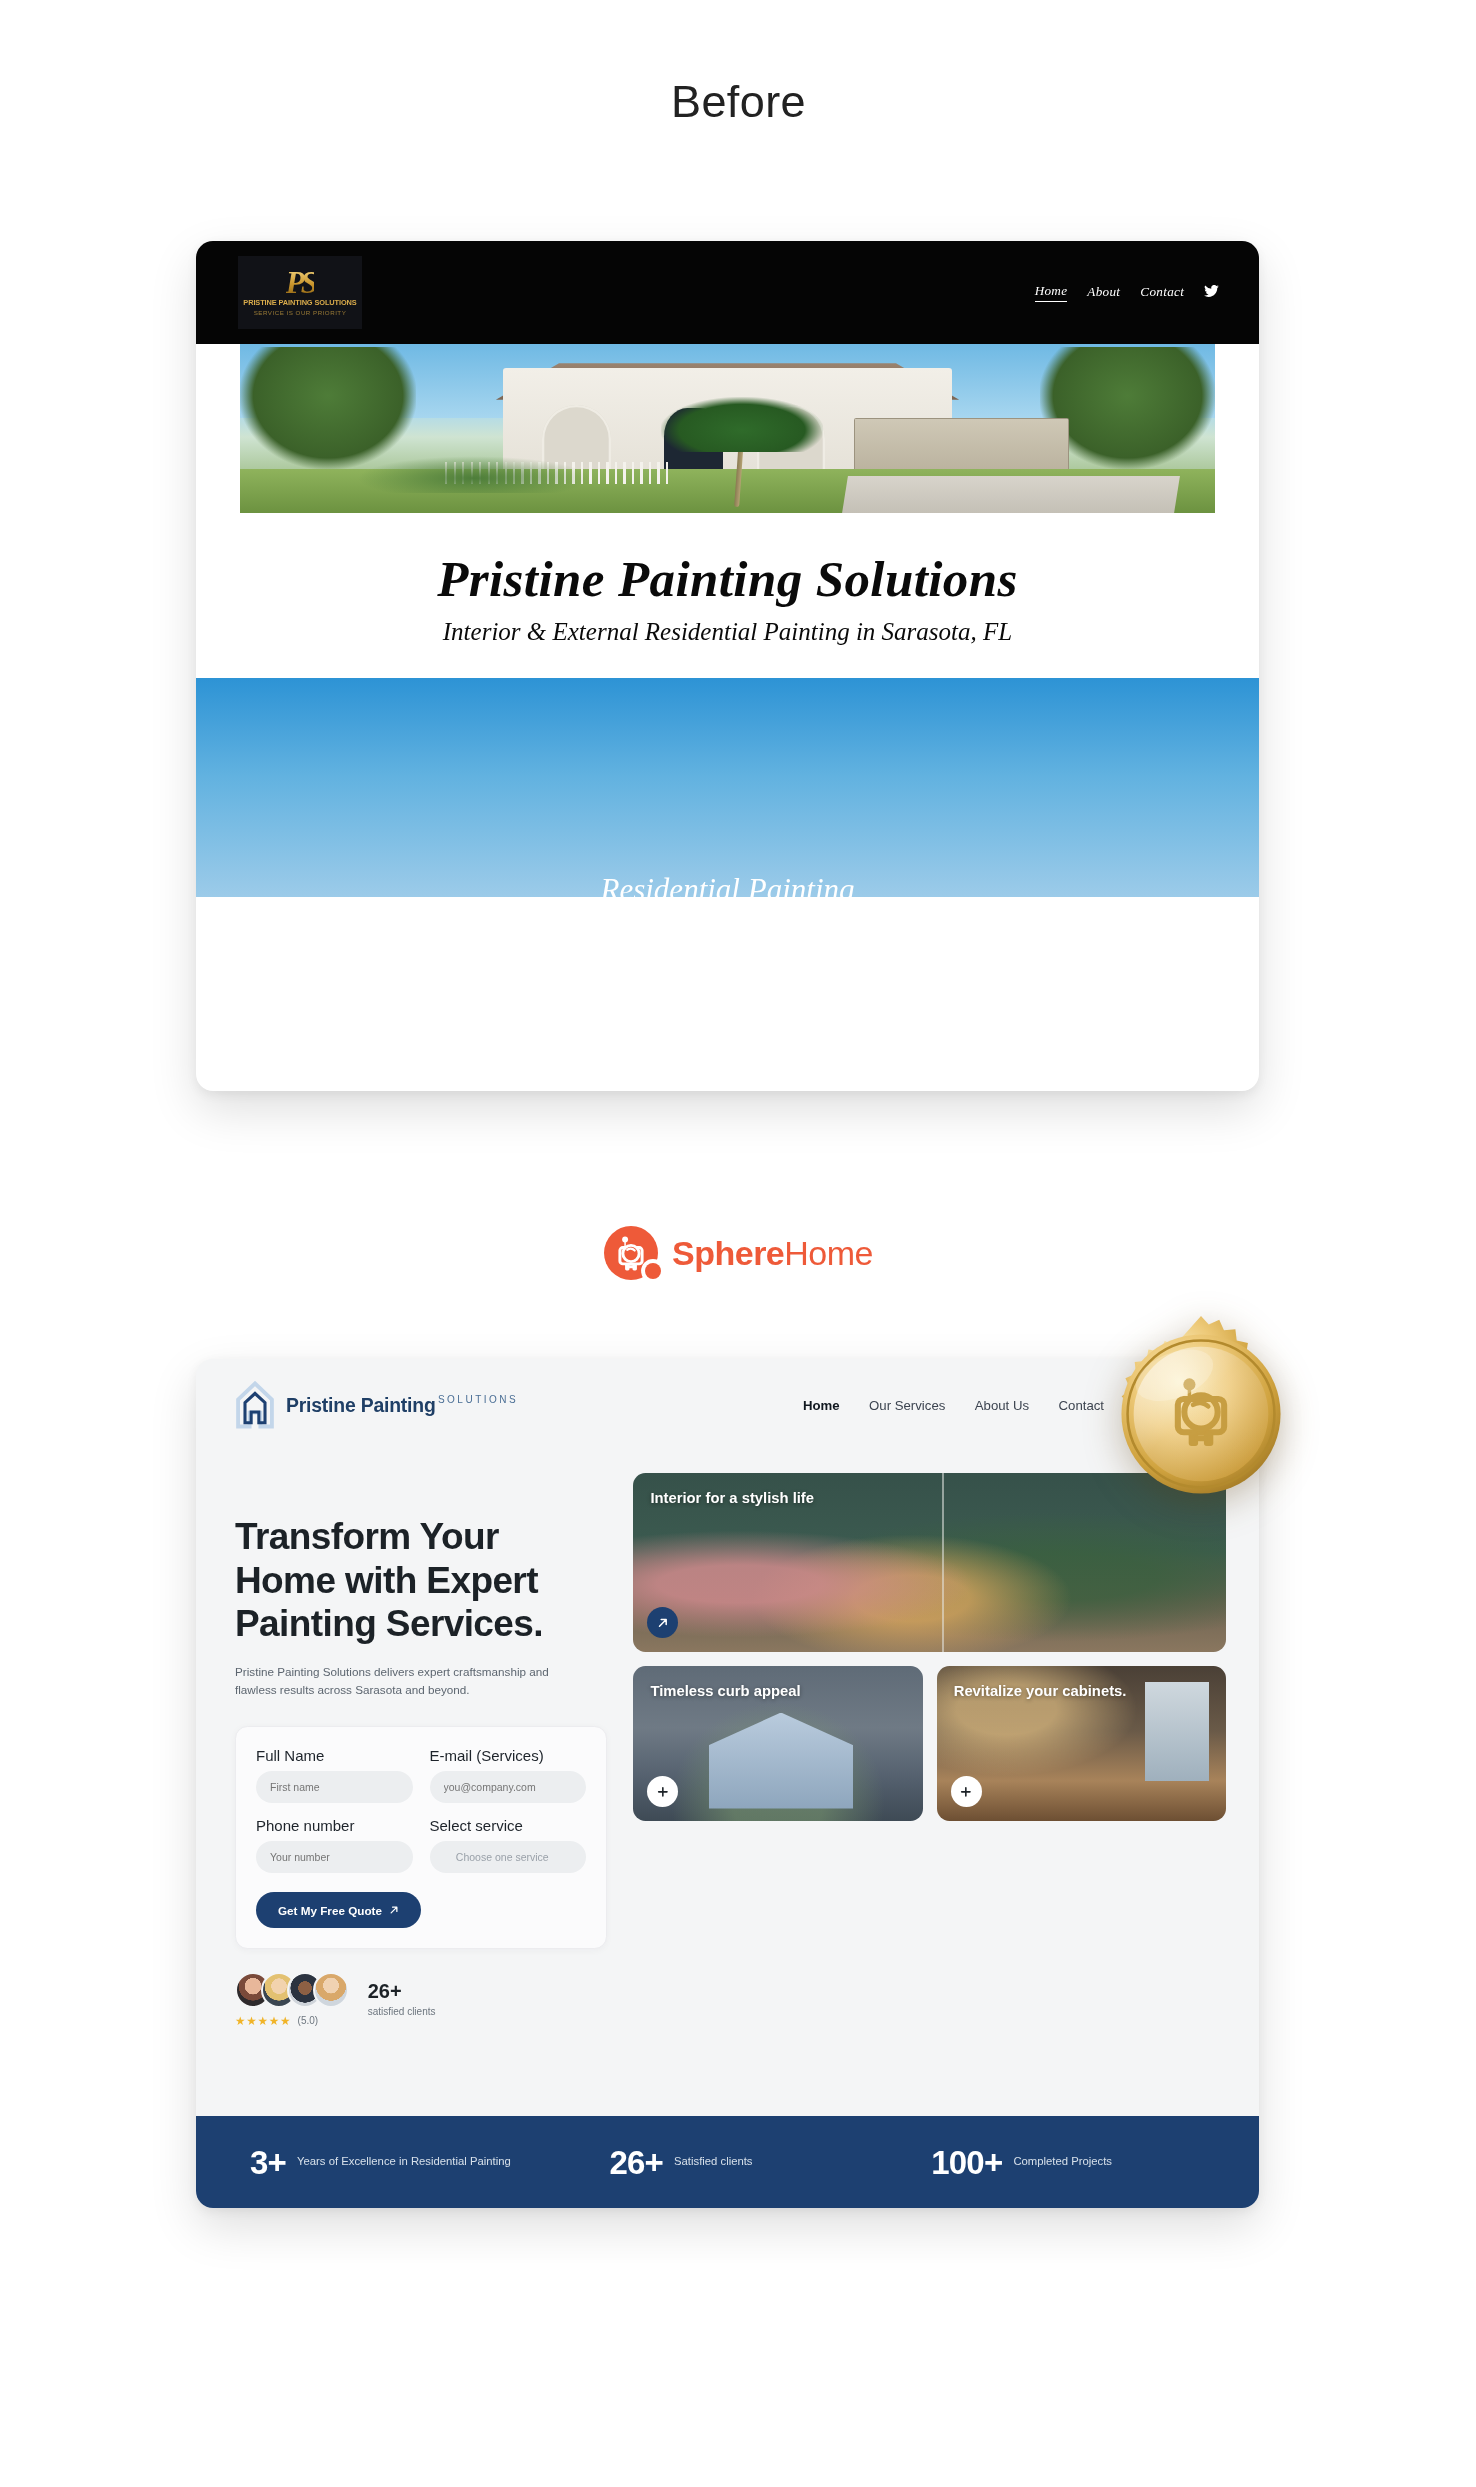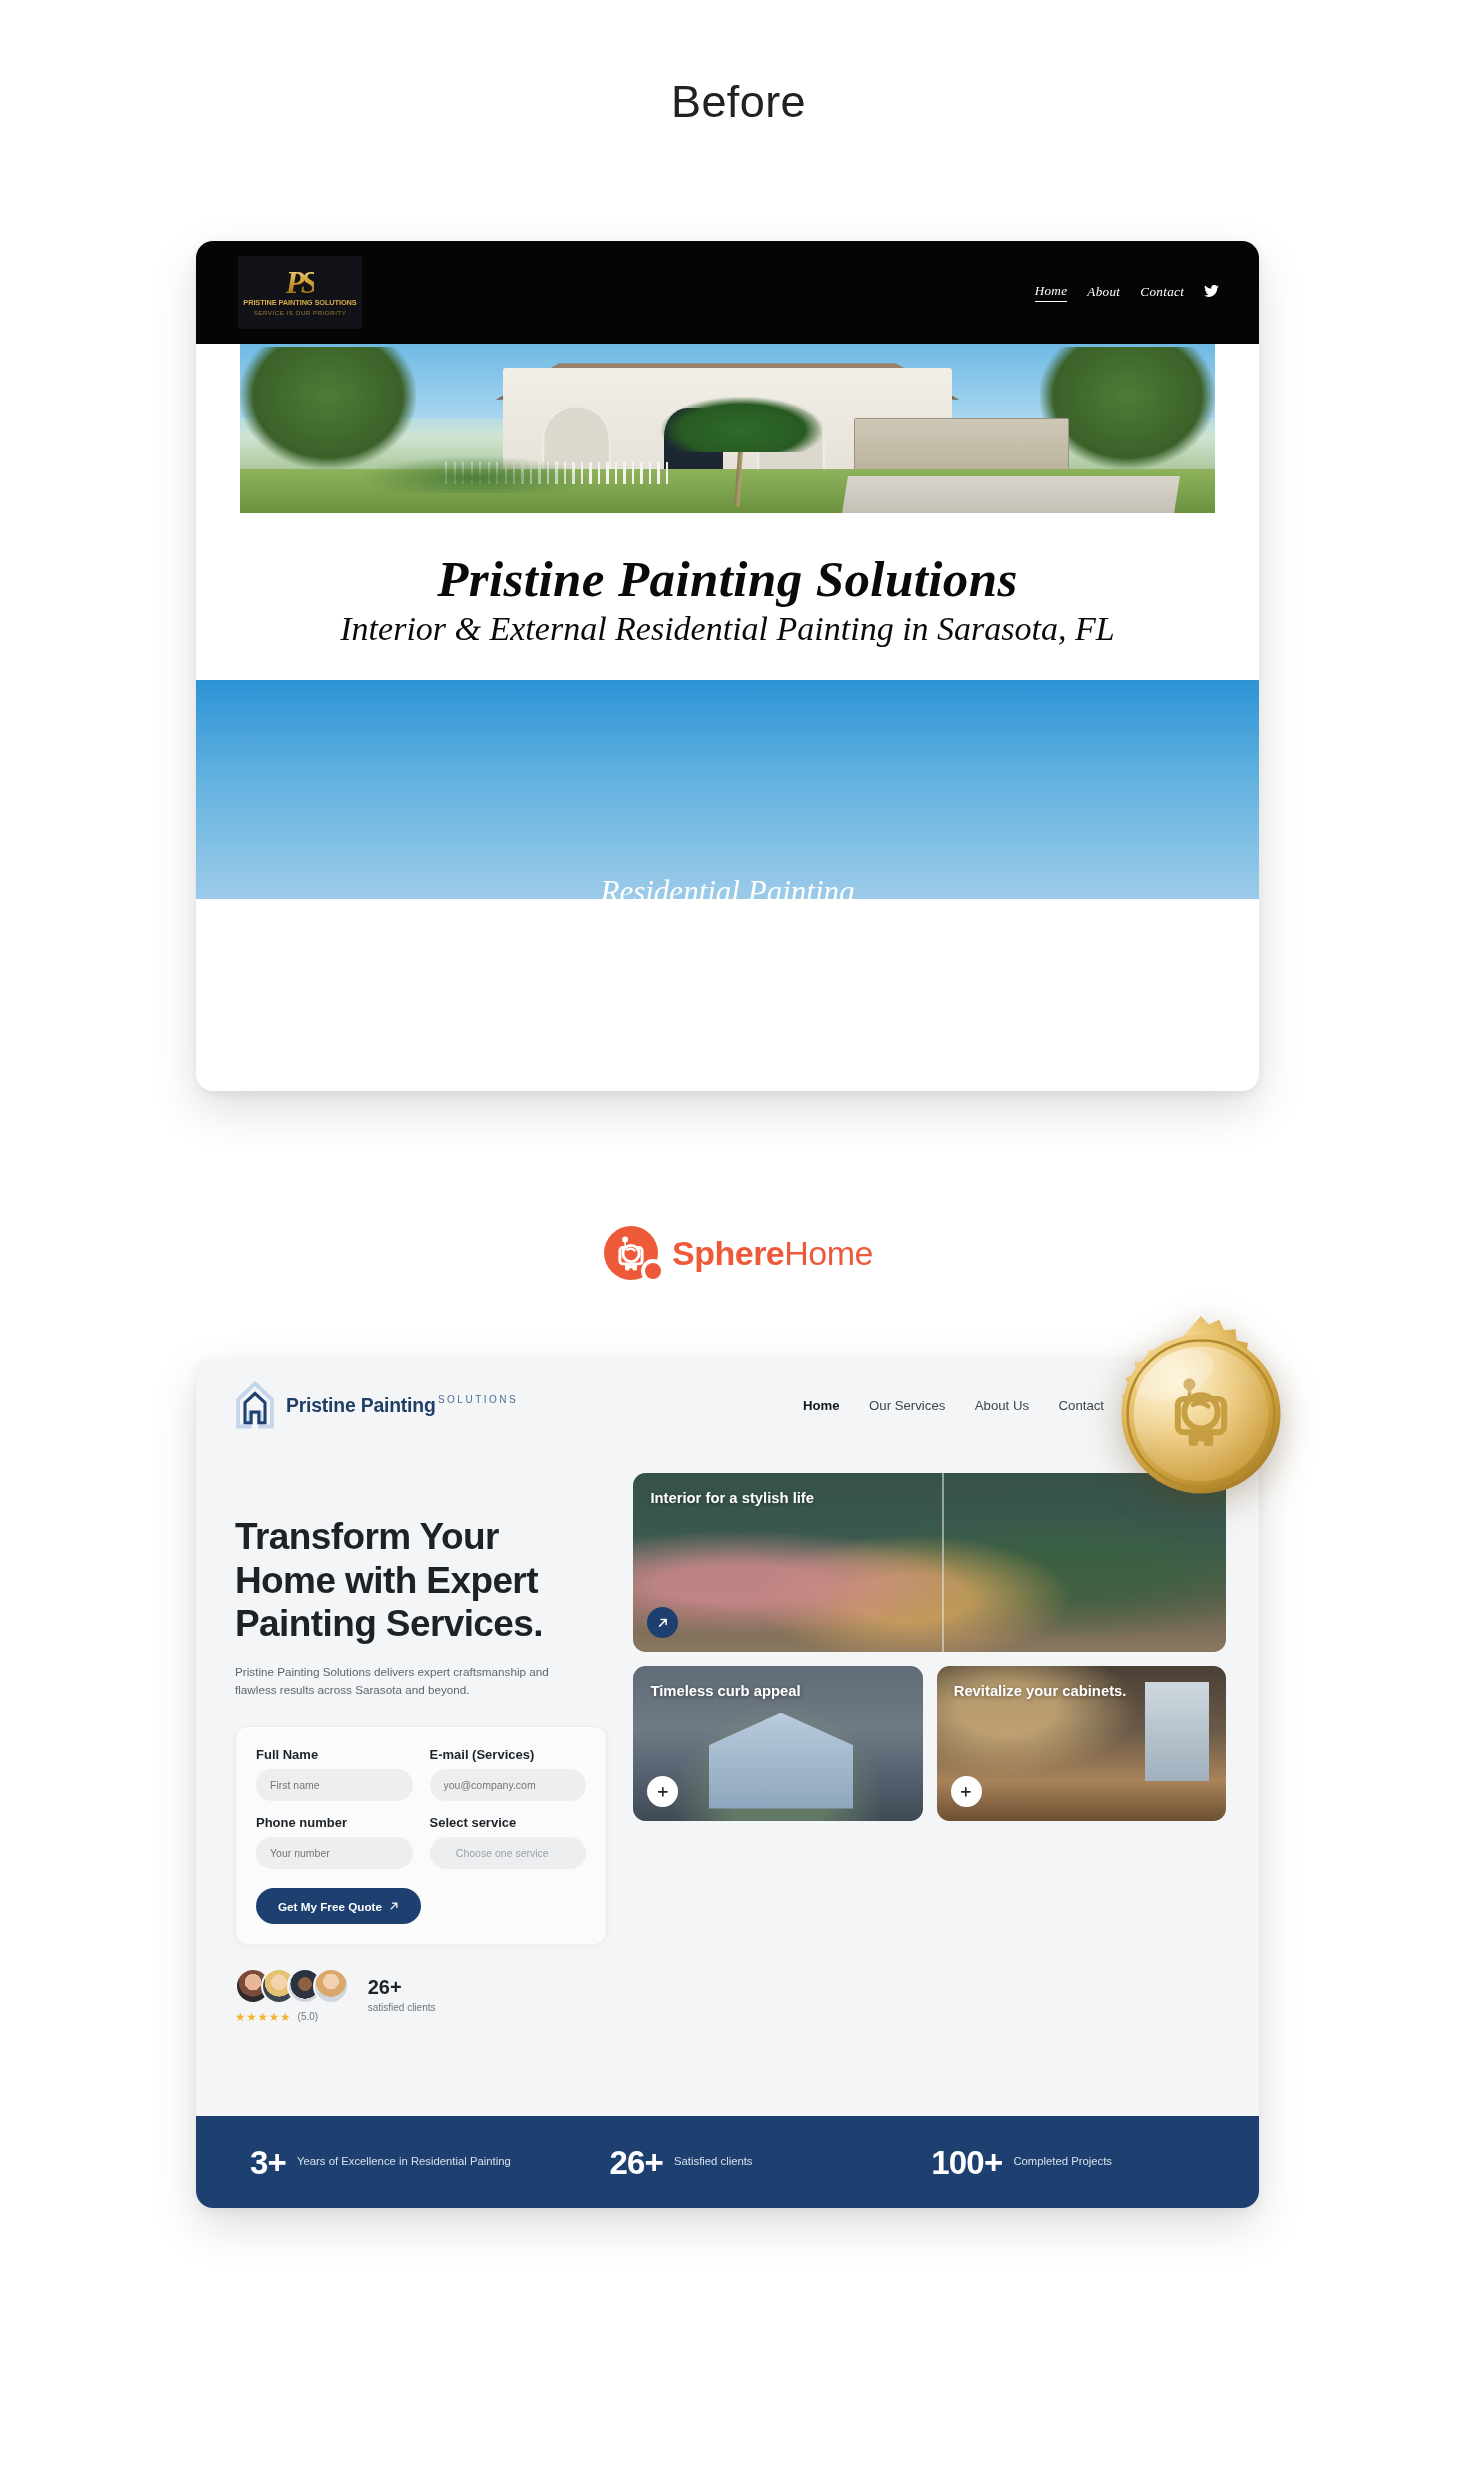--- a/index.html
+++ b/index.html
@@ -159,25 +159,25 @@
   .old-h1 {
     font-family: "Liberation Serif", serif;
     font-style: italic;
     font-weight: 700;
     font-size: 51px;
     color: #0a0a0a;
     letter-spacing: 0.4px;
     line-height: 1.05;
   }
   .old-h2 {
-    margin-top: 1px;
+    margin-top: 10px;
     font-family: "Liberation Serif", serif;
     font-style: italic;
     font-weight: 400;
-    font-size: 34px;
+    font-size: 25px;
     line-height: 1.22;
     color: #0a0a0a;
   }
   .old-blue {
     position: relative;
     height: 219px;
     background: linear-gradient(180deg,#2b92d4 0%,#59add f 40%, #8cc6e8 100%);
     background: linear-gradient(180deg,#2d93d5 0%,#62b2e0 45%,#9ccbe9 100%);
     overflow: hidden;
   }
@@ -263,21 +263,21 @@
   .quote-card {
     margin-top: 26.4px;
     background: #fbfbfc;
     border: 0.8px solid #ececef;
     border-radius: 12.4px;
     padding: 20px 20px 20px;
     box-shadow: 0 1.6px 7.8px rgba(20,30,50,0.035);
   }
   .qc-row { display: flex; gap: 17px; margin-bottom: 14px; }
   .qc-field { flex: 1; min-width: 0; }
-  .qc-label { font-size: 13px; font-weight: 700; color: #1d232a; margin-bottom: 7px; display:block; }
+  .qc-label { font-size: 15px; font-weight: 400; color: #1d232a; margin-bottom: 7px; display:block; }
   .qc-input {
     width: 100%;
     background: #eceef0;
     border: none; border-radius: 776px;
     padding: 10px 14px;
     font-size: 10.5px; color: #9aa1a9;
     font-family: "Liberation Sans", sans-serif;
   }
   .qc-select {
     width: 100%;

